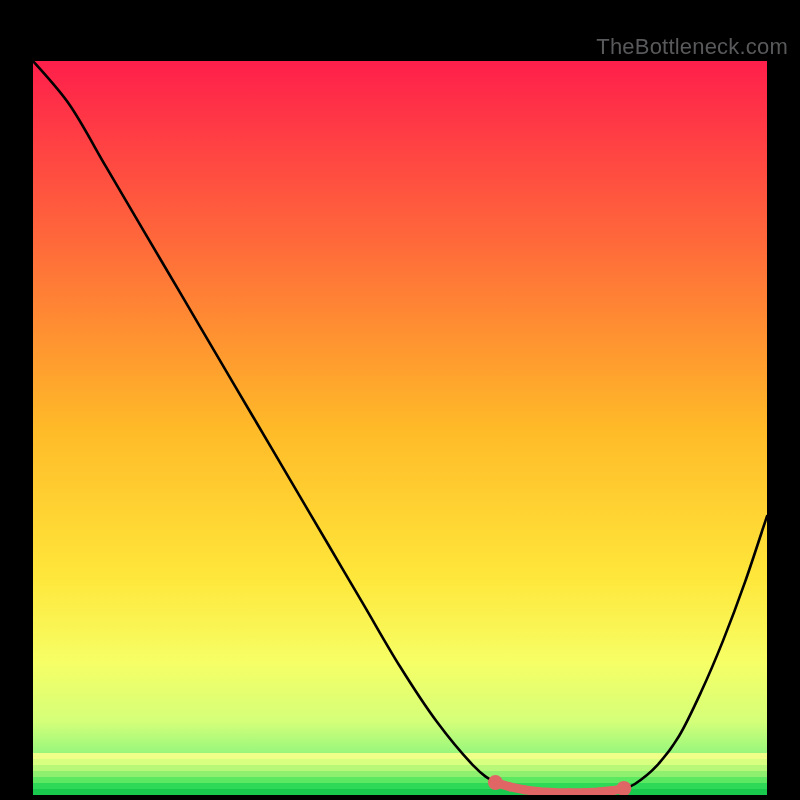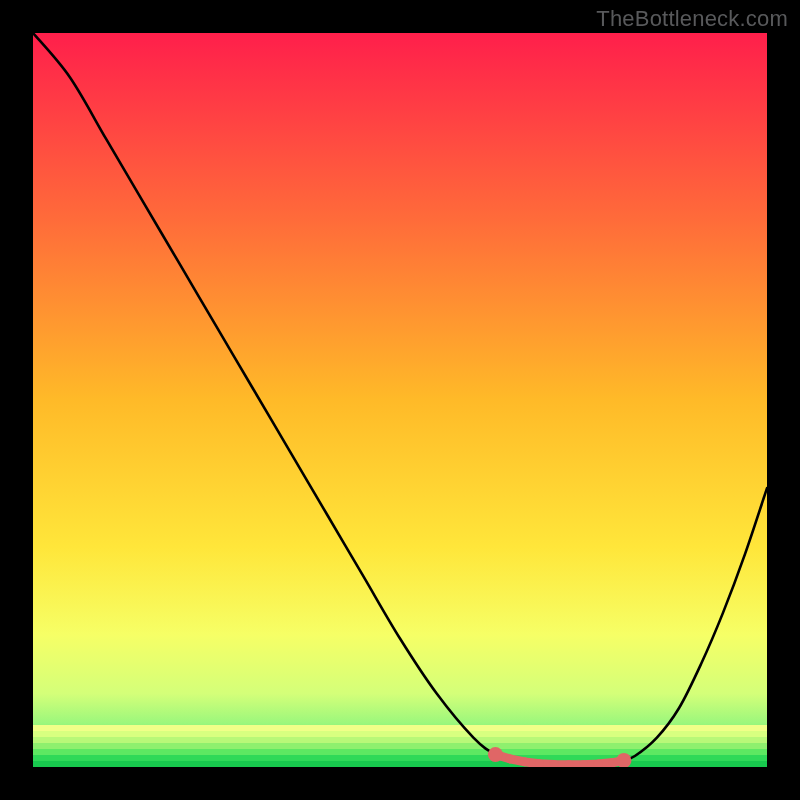--- a/index.html
+++ b/index.html
@@ -2,20 +2,21 @@
 <html><head>
 <meta charset="utf-8">
 <style>
   * { margin: 0; padding: 0; box-sizing: border-box; }
   html, body { width: 800px; height: 800px; overflow: hidden; background: #000; }
   .frame {
     position: relative;
     width: 800px;
     height: 673px;
     background: #000;
+    margin-top: 28px;
   }
   .watermark {
     position: absolute;
     top: 6px;
     right: 12px;
     font-family: Arial, Helvetica, sans-serif;
     font-size: 22px;
     color: #58595b;
     letter-spacing: 0.2px;
     z-index: 40;

